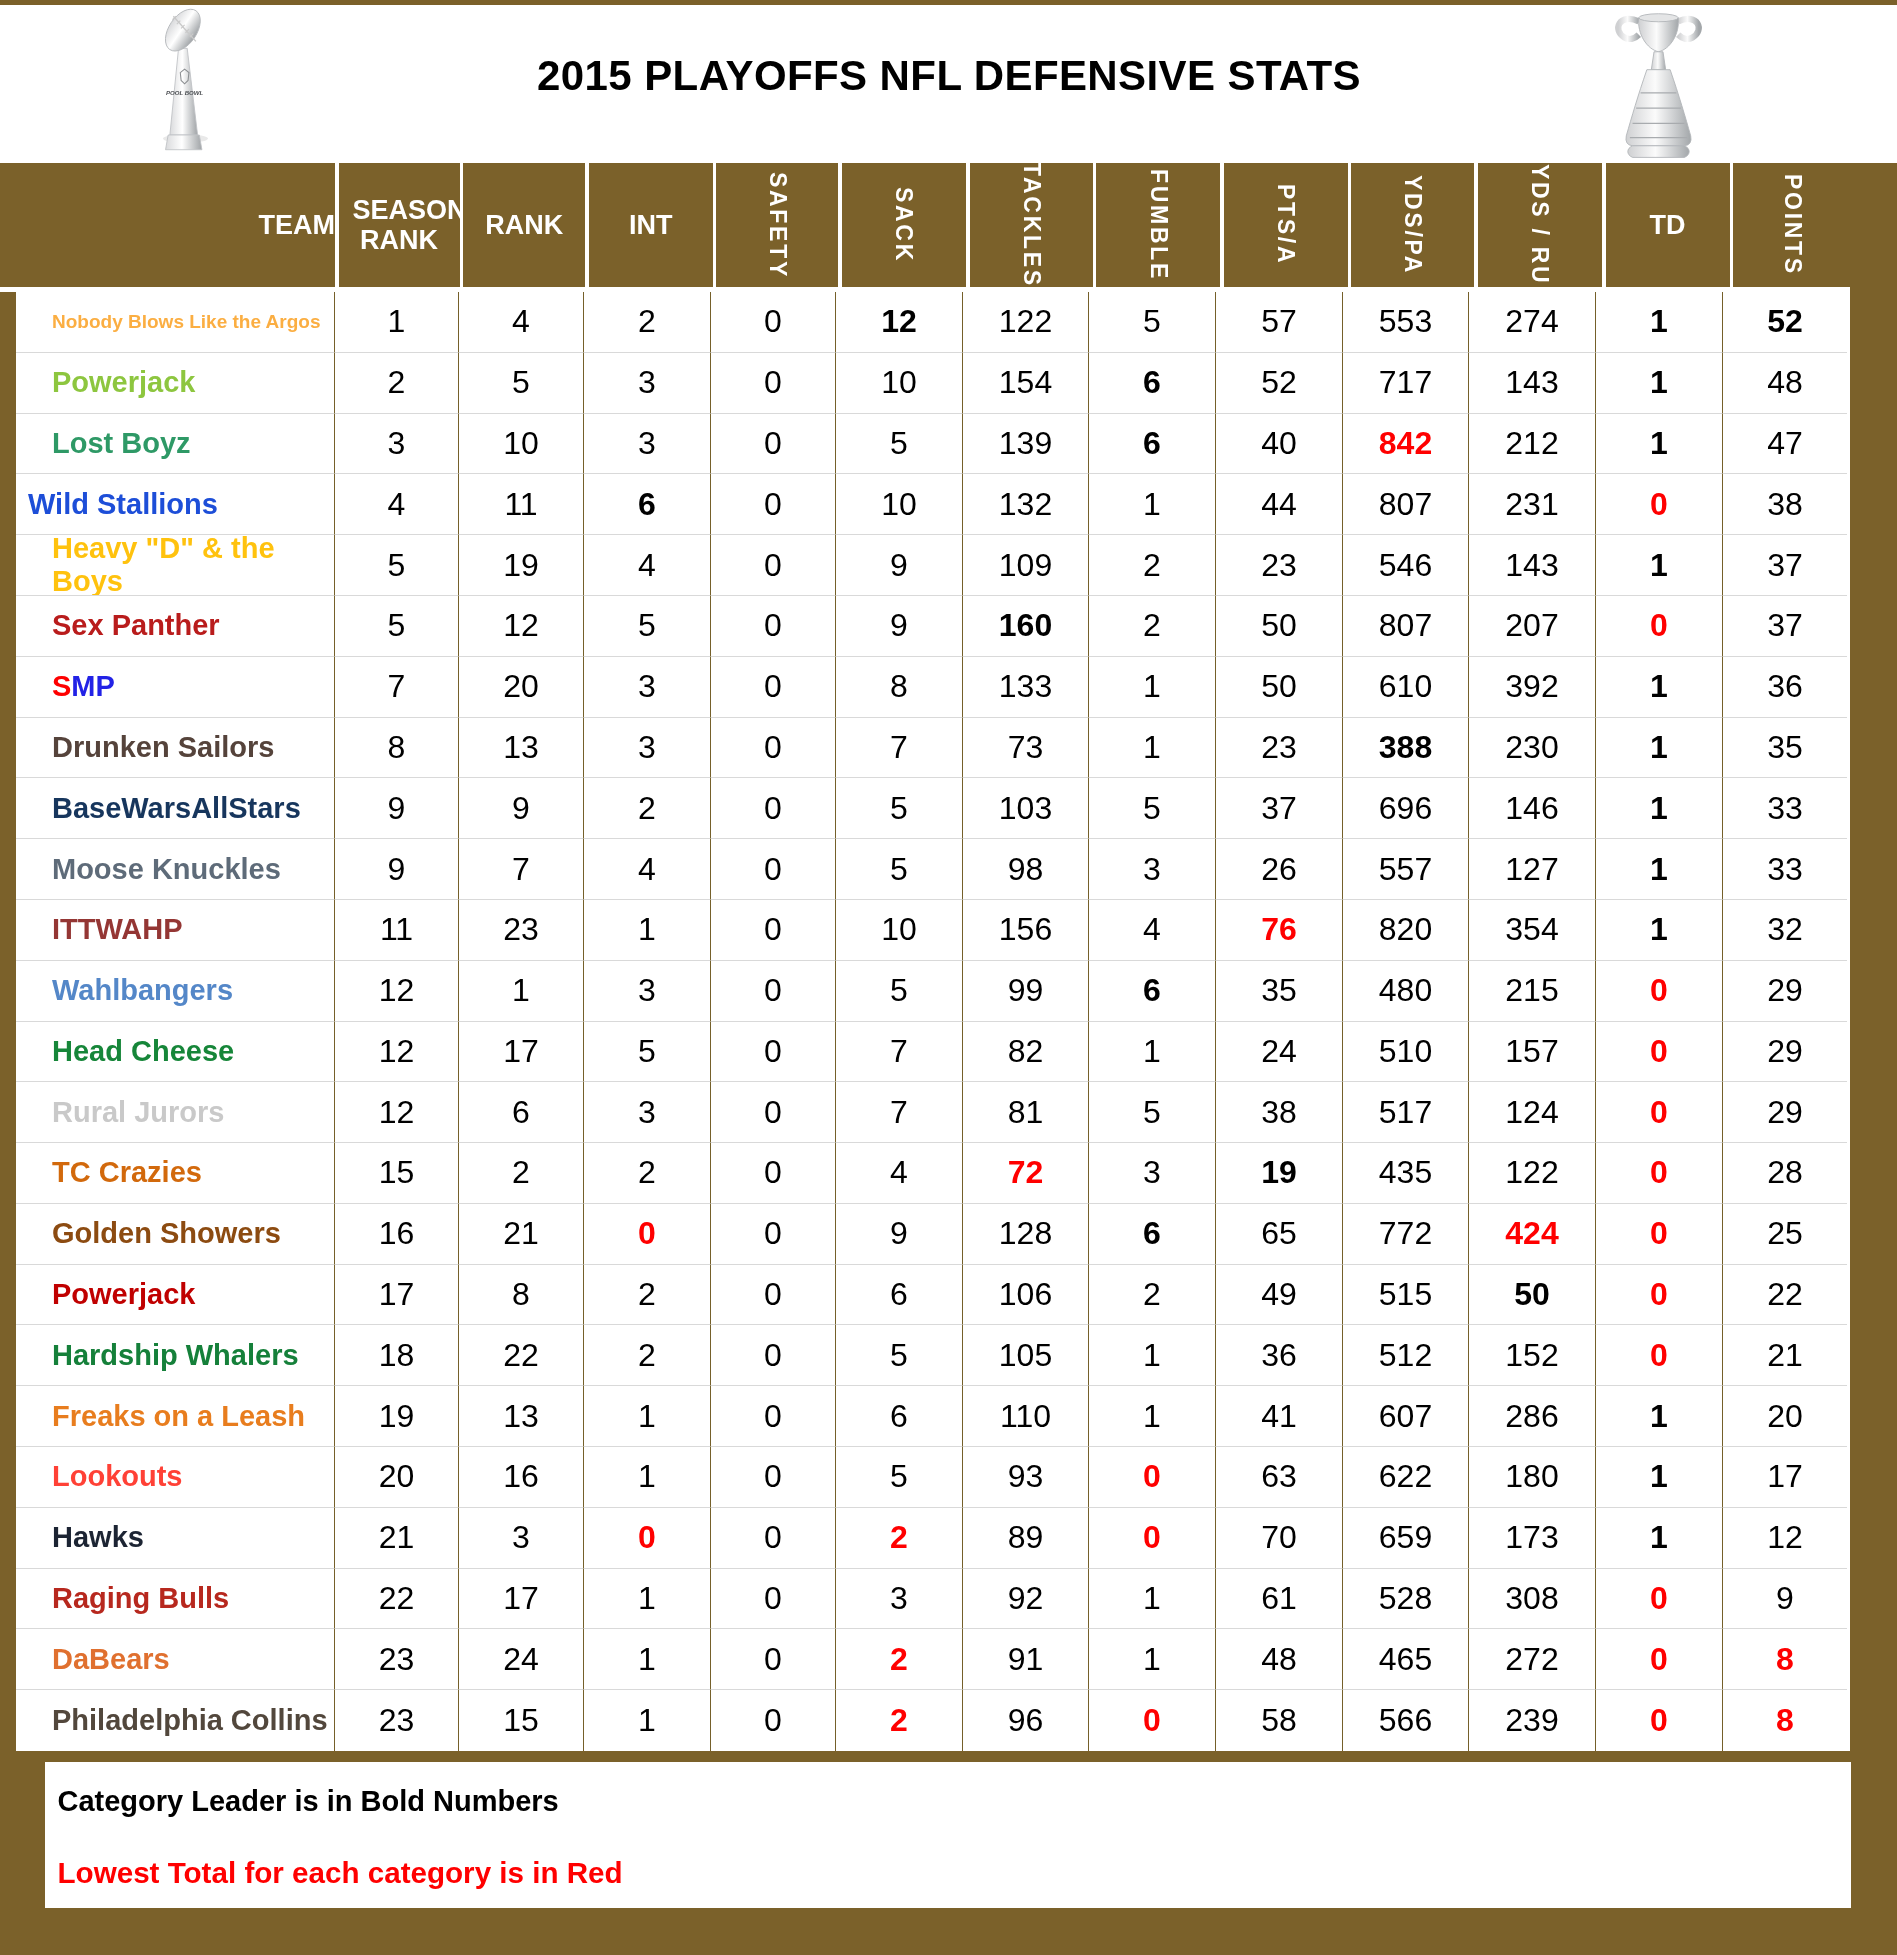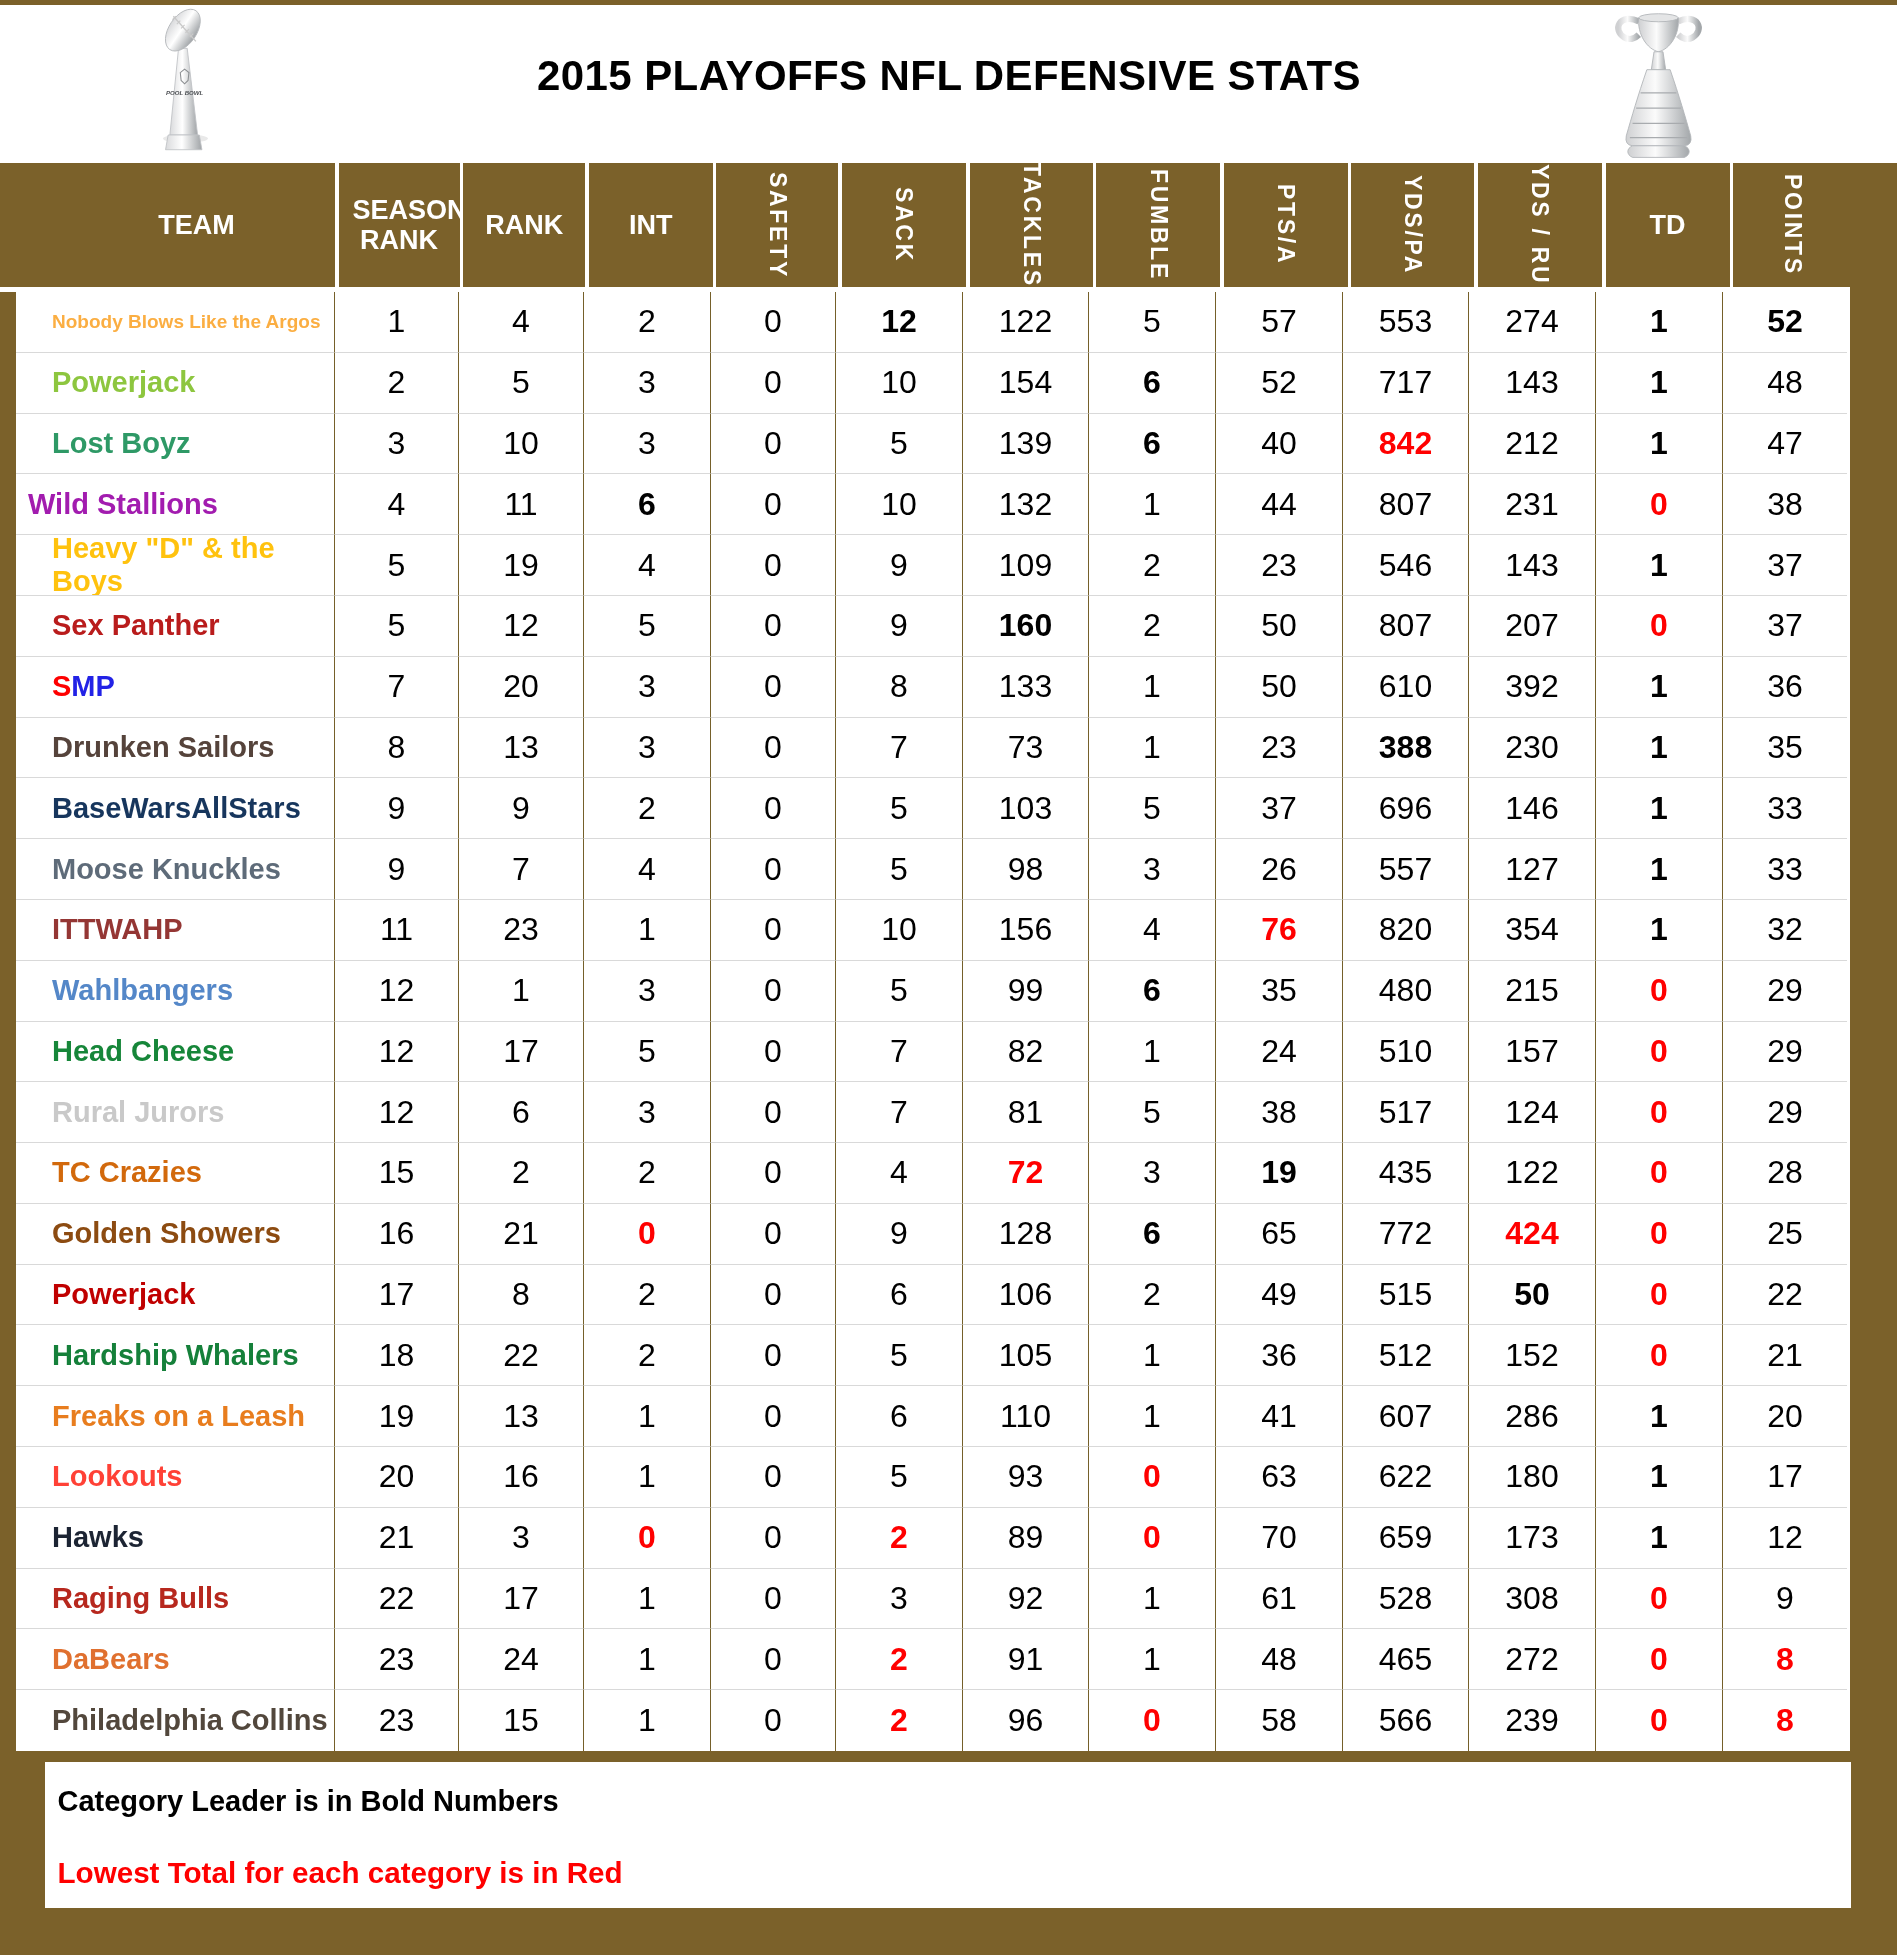--- a/index.html
+++ b/index.html
@@ -12,21 +12,21 @@
   .trophy.left{left:146px;top:5.4px;width:72px;height:156px;}
   .trophy.right{left:1603px;top:7.2px;width:111px;height:154px;}
 
   .frame{position:absolute;left:0;top:163px;width:1898px;height:1792px;background:var(--frame,#7B612A);}
 
   .header-row{position:absolute;left:0;top:0;width:1848px;height:124px;display:grid;
               grid-template-columns:335px 121px 122px 124px 122px 124px 123px 124px 124px 123px 124px 124px 119px;
               column-gap:3.6px;background:#fff;}
   .hcell{background:var(--frame,#7B612A);color:#fff;display:flex;align-items:center;justify-content:center;
          font-weight:700;font-size:27px;overflow:hidden;}
-  .hcell.team{justify-content:center;padding-left:58px;}
+  .hcell.team{justify-content:flex-end;padding-left:58px;}
   .hcell .vert{writing-mode:vertical-rl;text-orientation:mixed;letter-spacing:2.7px;font-size:23px;}
   .hcell .wrap2{width:93px;text-align:center;line-height:1.12;}
   .header-gap{position:absolute;left:0;top:124px;width:1850px;height:4.5px;background:#fff;}
 
   .rows{position:absolute;left:16px;top:129px;width:1834px;height:1459px;background:#fff;display:grid;
         grid-template-columns:319px 124px 125px 127px 125px 127px 126px 127px 127px 126px 127px 127px 124px;
         grid-template-rows:repeat(24,1fr);}
   .cell{display:flex;align-items:center;justify-content:center;font-size:32px;color:#000;
         border-right:1.8px solid var(--vline,#75602A);border-bottom:1.8px solid var(--hline,#D9D9D9);
         box-sizing:border-box;overflow:hidden;}
@@ -162,21 +162,21 @@
         <div class="cell">3</div>
         <div class="cell">0</div>
         <div class="cell">5</div>
         <div class="cell">139</div>
         <div class="cell b">6</div>
         <div class="cell">40</div>
         <div class="cell r">842</div>
         <div class="cell">212</div>
         <div class="cell b">1</div>
         <div class="cell c-last">47</div>
-        <div class="cell team-cell" style="color: #a21caf; padding-left: 12px;">Wild Stallions</div>
+        <div class="cell team-cell" style="color: #1d4ed8; padding-left: 12px;">Wild Stallions</div>
         <div class="cell">4</div>
         <div class="cell">11</div>
         <div class="cell b">6</div>
         <div class="cell">0</div>
         <div class="cell">10</div>
         <div class="cell">132</div>
         <div class="cell">1</div>
         <div class="cell">44</div>
         <div class="cell">807</div>
         <div class="cell">231</div>

